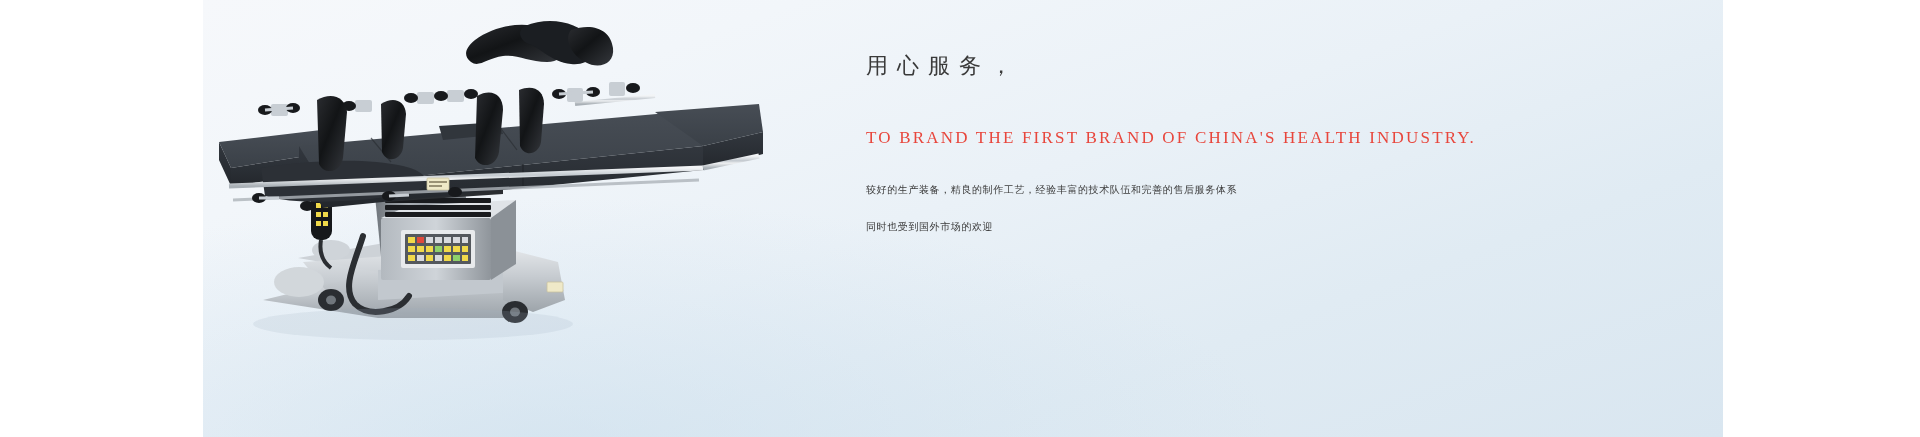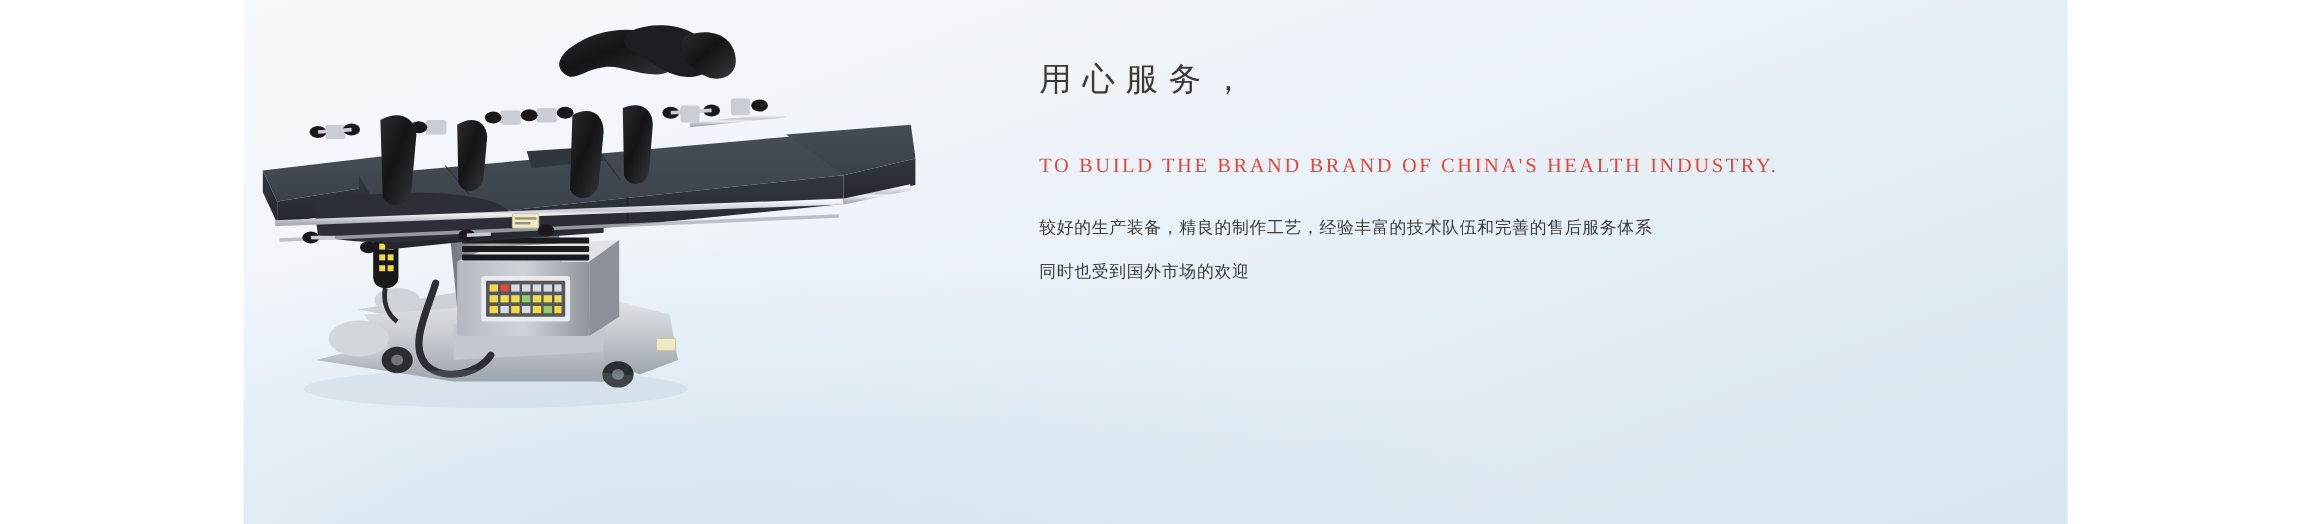--- a/index.html
+++ b/index.html
@@ -58,41 +58,41 @@
 
   
   .copy {
     position: absolute;
     left: 663px;       
     top: 46px;
     width: 800px;
     z-index: 3;
   }
   .headline {
-    font-size: 27px;
+    font-size: 22px;
     line-height: 40px;
     letter-spacing: 9px;
     color: #3a3a3a;
     font-weight: 400;
     white-space: nowrap;
   }
   .tagline {
     margin-top: 41px;
     font-family: "Liberation Serif", "DejaVu Serif", serif;
     font-size: 17px;
     line-height: 22px;
     letter-spacing: 2.2px;
     color: #e8463c;
     white-space: nowrap;
   }
   .body-lines {
     margin-top: 22px;
   }
   .body-line {
-    font-size: 14px;
+    font-size: 10px;
     line-height: 37px;
     letter-spacing: .6px;
     color: #3b3b3b;
     white-space: nowrap;
   }
 </style>
 </head>
 <body>
 
 <div class="page">
@@ -326,21 +326,21 @@
           <rect x="344" y="282" width="16" height="10" rx="1" fill="#efe9c8" stroke="#c9c1a0" stroke-width=".8"></rect>
         </g>
 
         <ellipse cx="210" cy="324" rx="160" ry="16" fill="#9fb4c4" opacity=".18"></ellipse>
       </svg>
     </div>
 
     <div class="copy">
       <div class="headline">用心服务，</div>
 
-      <div class="tagline">TO BUILD THE BRAND BRAND OF CHINA'S HEALTH INDUSTRY.</div>
+      <div class="tagline">TO BRAND THE FIRST BRAND OF CHINA'S HEALTH INDUSTRY.</div>
 
       <div class="body-lines">
         <div class="body-line">较好的生产装备，精良的制作工艺，经验丰富的技术队伍和完善的售后服务体系</div>
         <div class="body-line">同时也受到国外市场的欢迎</div>
       </div>
     </div>
 
   </div>
 </div>
 

